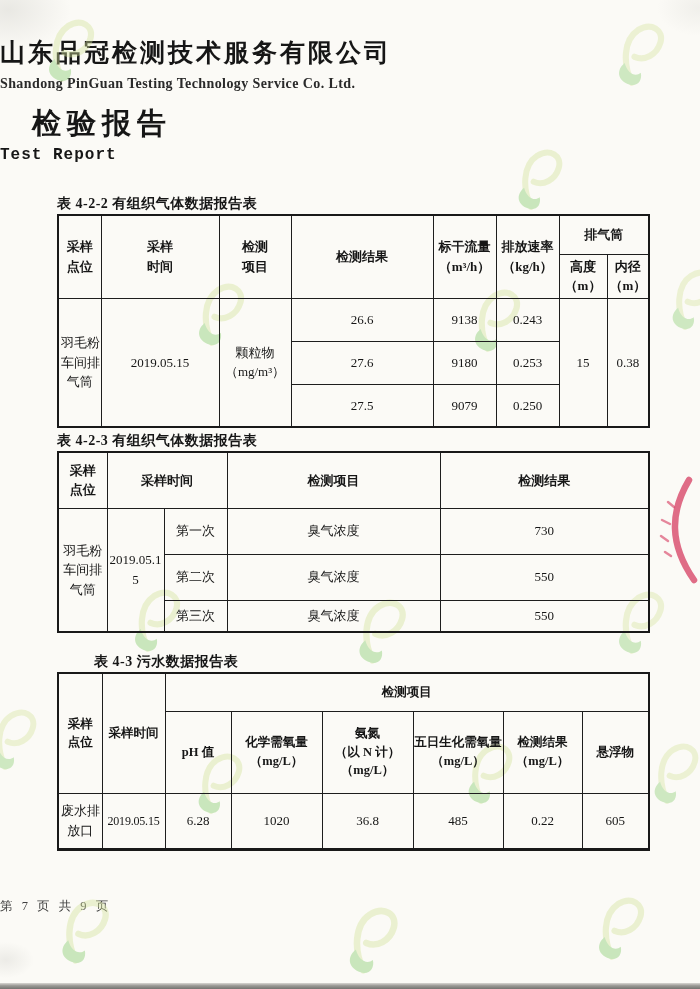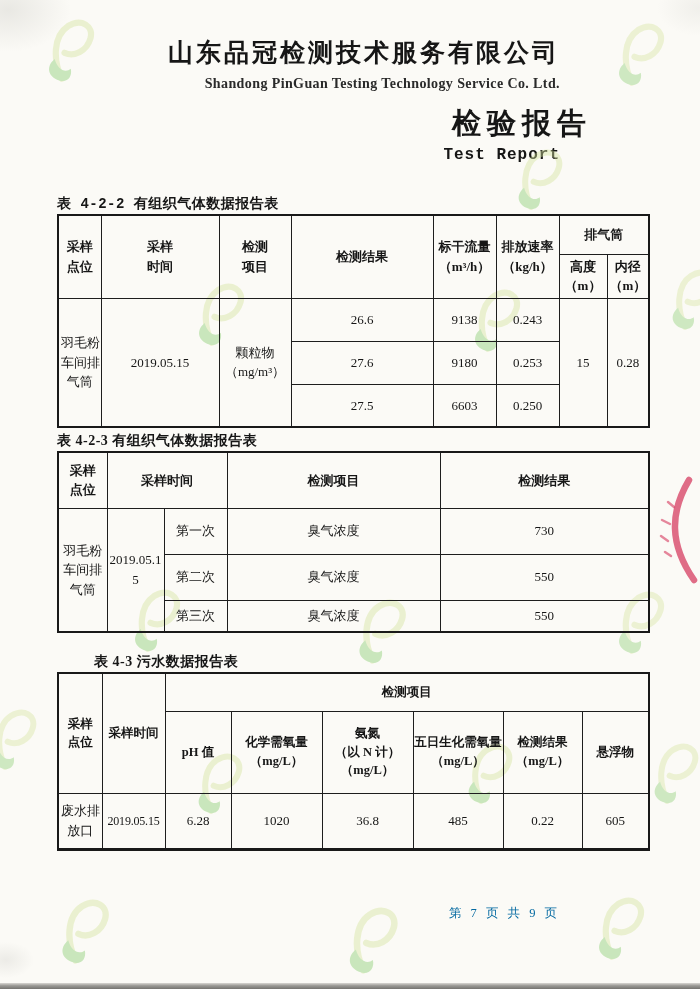--- a/index.html
+++ b/index.html
@@ -3,52 +3,52 @@
 <meta charset="utf-8">
 <style>
   html,body{margin:0;padding:0;}
   body{
     width:700px;height:989px;position:relative;overflow:hidden;
     background:#fbfaf6;
     font-family:"Liberation Serif","DejaVu Serif",serif;
     color:#161616;
   }
   .abs{position:absolute;}
-  .centered{left:0;width:560px;text-align:right;}
+  .centered{left:0;width:560px;text-align:left;}
 
   
   .company-cn{top:36px;font-size:25px;font-weight:bold;letter-spacing:3px;}
   .company-en{top:76px;font-size:14px;font-weight:bold;letter-spacing:.4px;color:#2a2a2a;}
   .title-cn{top:104px;font-size:29px;font-weight:bold;letter-spacing:6px;padding-left:32px;}
   .title-en{top:146px;font-size:16px;font-weight:bold;font-family:"Liberation Mono","DejaVu Sans Mono",monospace;letter-spacing:1px;}
 
   
   .tbl-caption{font-size:14px;font-weight:bold;letter-spacing:.5px;}
-  #cap1{left:57px;top:195px;font-family:Liberation Mono, monospace;}
+  #cap1{left:57px;top:195px;}
   #cap2{left:57px;top:432px;}
   #cap3{left:57px;top:653px;margin-left:37px;}
 
   
   table{border-collapse:collapse;table-layout:fixed;background:transparent;z-index:2;}
   #t1{left:57px;top:214px;width:591px;}
   #t2{left:57px;top:451px;width:591px;}
   #t3{left:57px;top:672px;width:591px;border-bottom-width:3px;}
   table{border:2.5px solid #191919;}
   td{
     border:1.5px solid #1d1d1d;text-align:center;vertical-align:middle;
     font-size:13px;padding:1px 2px;line-height:1.5;
     white-space:pre-line;word-break:keep-all;
   }
   .hd{font-weight:bold;}
   #t3 .hd{font-size:12.5px;padding:1px 0;}
   .num-tight{font-size:12px;letter-spacing:-.2px;}
   .break{word-break:break-all;white-space:normal;}
 
   
-  .page-footer{top:898px;font-size:12.5px;letter-spacing:3px;color:#0369a1;margin-top:7px;}
+  .page-footer{top:898px;font-size:12.5px;letter-spacing:3px;color:#404040;}
 
   
   .wm{position:absolute;z-index:1;opacity:.42;pointer-events:none;}
   .wm.clip{opacity:.38;}
 
   
   .stamp{position:absolute;z-index:3;pointer-events:none;}
 
   
   .scan-bottom{left:0;top:983px;width:700px;height:6px;z-index:4;
@@ -164,30 +164,30 @@
     <td rowspan="3">羽毛粉
 车间排
 气筒</td>
     <td rowspan="3">2019.05.15</td>
     <td rowspan="3">颗粒物
 （mg/m³）</td>
     <td>26.6</td>
     <td>9138</td>
     <td>0.243</td>
     <td rowspan="3">15</td>
-    <td rowspan="3">0.28</td>
+    <td rowspan="3">0.38</td>
   </tr>
   <tr style="height:43px">
     <td>27.6</td>
     <td>9180</td>
     <td>0.253</td>
   </tr>
   <tr style="height:43px">
     <td>27.5</td>
-    <td>6603</td>
+    <td>9079</td>
     <td>0.250</td>
   </tr>
 </tbody>
   </table>
 
 <div class="abs tbl-caption" id="cap2">表 4-2-3 有组织气体数据报告表</div>
 <table class="abs" id="t2">
   <colgroup>
     <col style="width:49px">
       <col style="width:57px">

